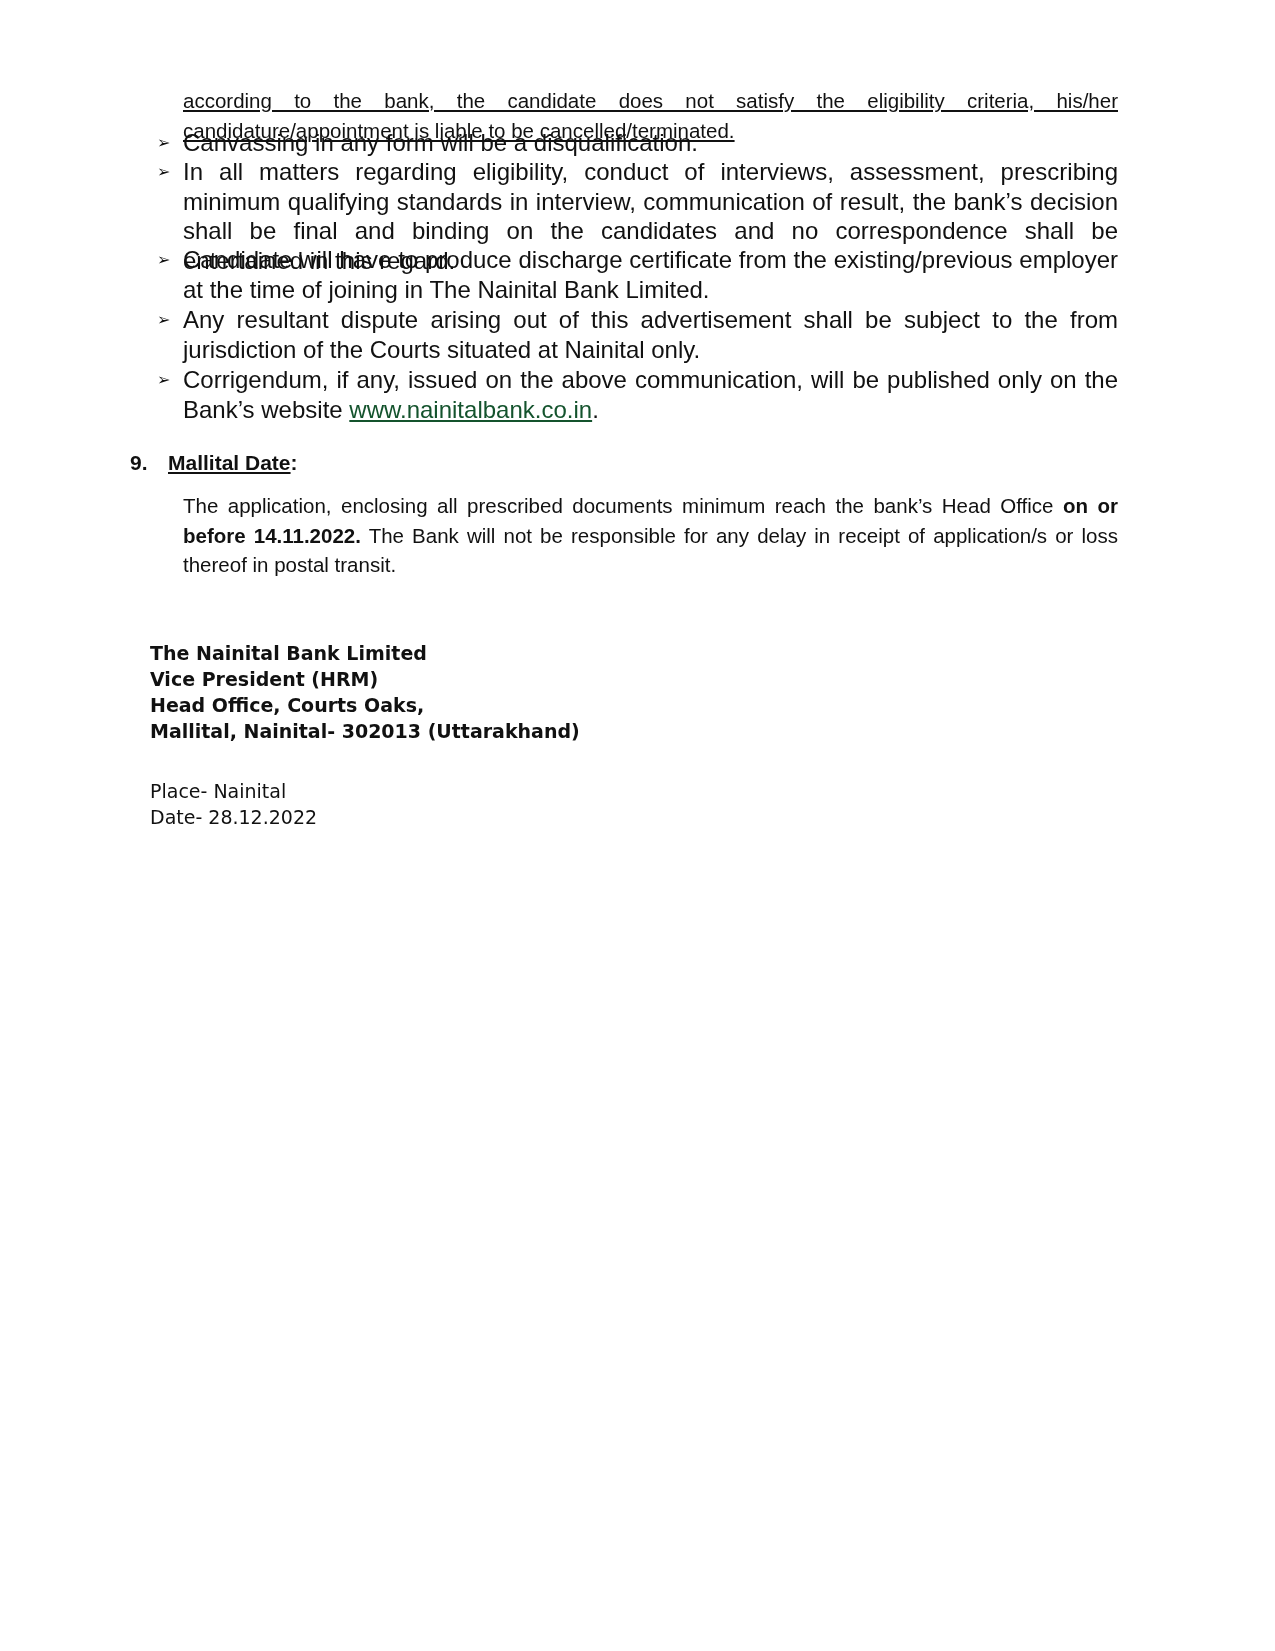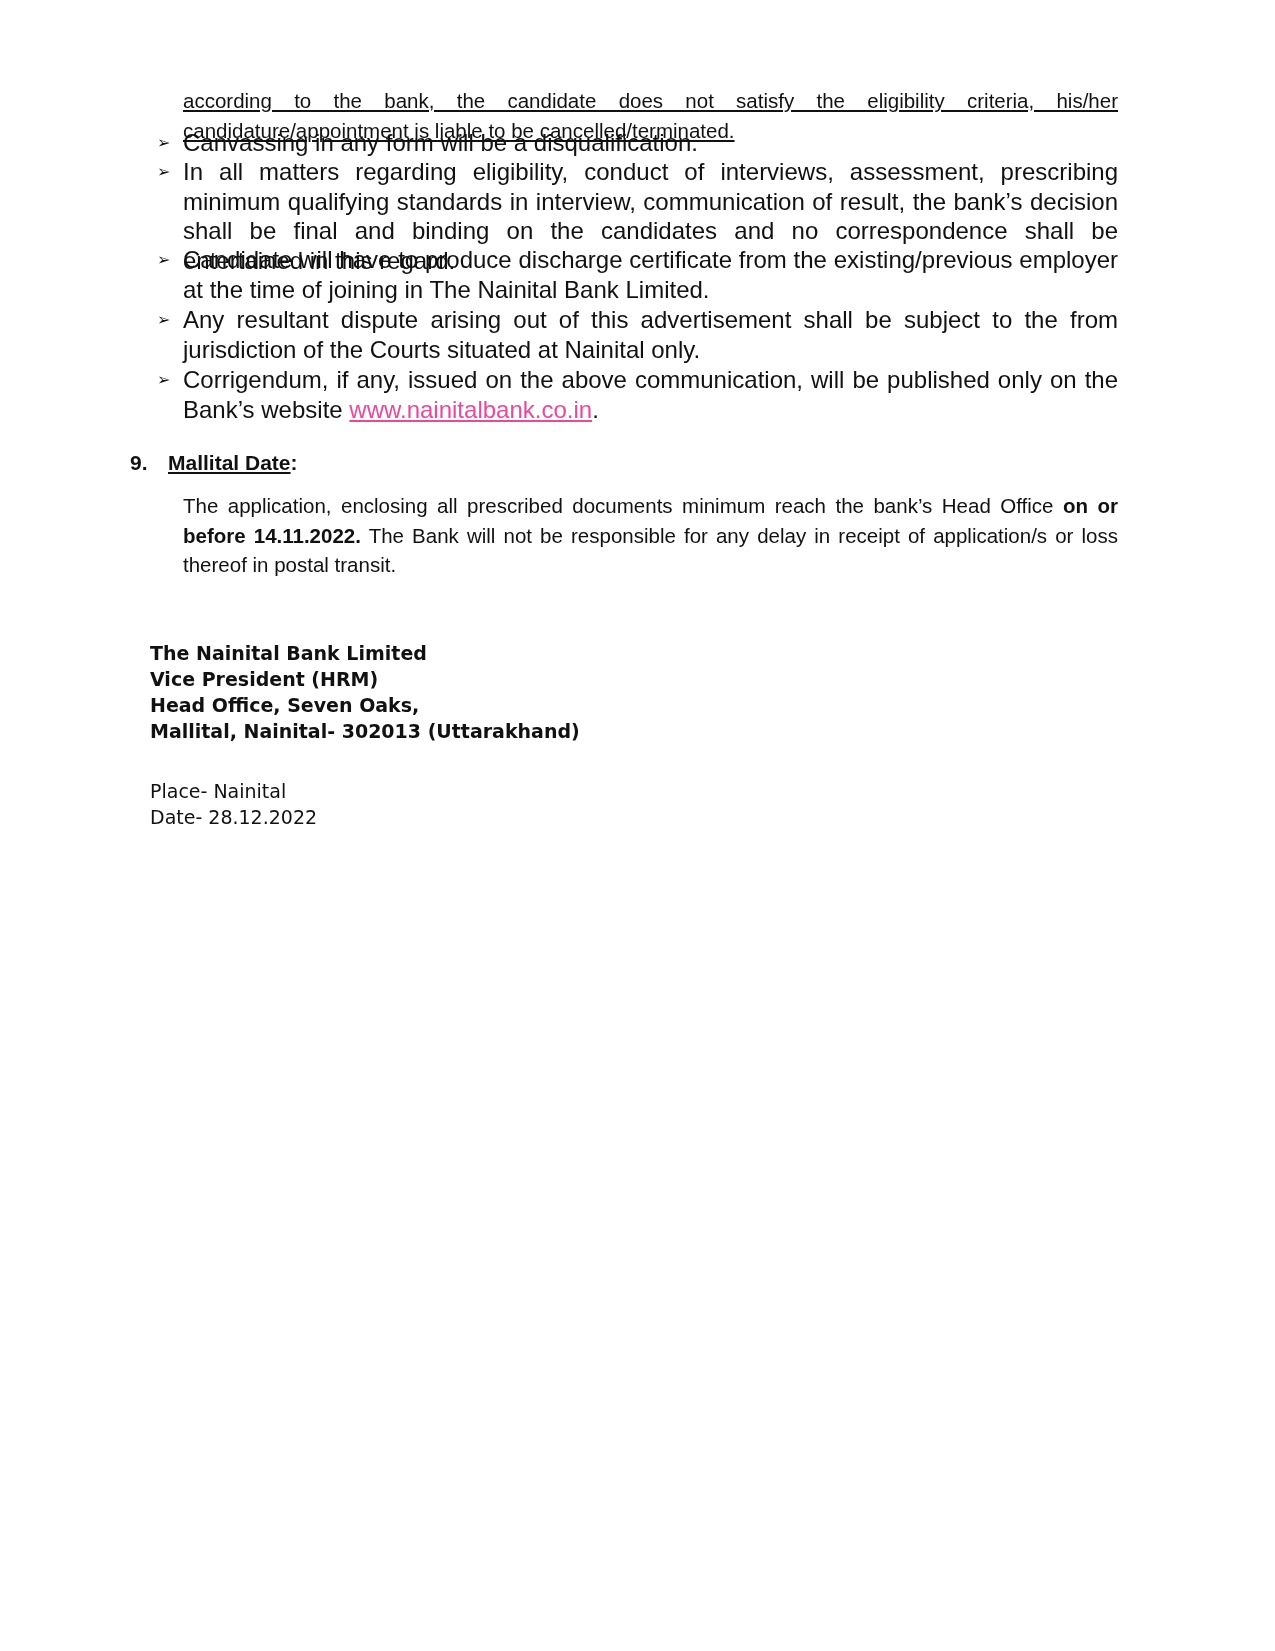--- a/index.html
+++ b/index.html
@@ -2,21 +2,21 @@
 <html><head>
 <meta charset="utf-8">
 <style>
   html, body { margin: 0; padding: 0; background: #ffffff; }
   body { width: 1275px; height: 1651px; position: relative; overflow: hidden; color: #111; }
   .page { position: absolute; left: 0; top: 0; width: 1275px; height: 1651px; }
   .para { position: absolute; left: 183px; width: 935px; line-height: 29.5px; text-align: justify; font-family: "Liberation Sans", sans-serif; font-size: 20.5px; transform-origin: left top; }
   .bullet { position: absolute; left: 157px; width: 963px; }
   .bullet .arrow { position: absolute; left: 0; top: 0; font-family: "DejaVu Sans", sans-serif; font-size: 16px; line-height: 29.5px; }
   .bullet .btext { position: absolute; left: 26px; width: 935px; line-height: 29.5px; text-align: justify; font-family: "Liberation Sans", sans-serif; font-size: 24px; }
-  .link { color: #ec4899; text-decoration: underline; }
+  .link { color: #14532d; text-decoration: underline; }
   .heading { position: absolute; left: 130px; top: 451px; font-family: "Liberation Sans", sans-serif; font-weight: bold; font-size: 21px; }
   .heading .num { display: inline-block; width: 38px; }
   .heading .title { text-decoration: underline; }
   .sig { position: absolute; left: 150px; top: 640px; font-family: "DejaVu Sans", sans-serif; font-weight: bold; font-size: 19px; line-height: 26px; }
   .place { position: absolute; left: 150px; top: 778px; font-family: "DejaVu Sans", sans-serif; font-size: 19px; line-height: 26px; }
   .b { font-weight: bold; }
 </style>
 </head>
 <body>
 
@@ -51,21 +51,21 @@
 
   <div class="heading">
     <span class="num">9.</span><span class="title">Mallital Date</span><span>:</span>
   </div>
 
   <div class="para" style="top:491px;"><span>The application, enclosing all prescribed documents minimum reach the bank’s Head Office </span><span class="b">on or before 14.11.2022.</span><span> The Bank will not be responsible for any delay in receipt of application/s or loss thereof in postal transit.</span></div>
 
   <div class="sig">
     <div>The Nainital Bank Limited</div>
     <div>Vice President (HRM)</div>
-    <div>Head Office, Seven Oaks,</div>
+    <div>Head Office, Courts Oaks,</div>
     <div>Mallital, Nainital- 302013 (Uttarakhand)</div>
   </div>
 
   <div class="place">
     <div>Place- Nainital</div>
     <div>Date- 28.12.2022</div>
   </div>
 
 </div>
 

